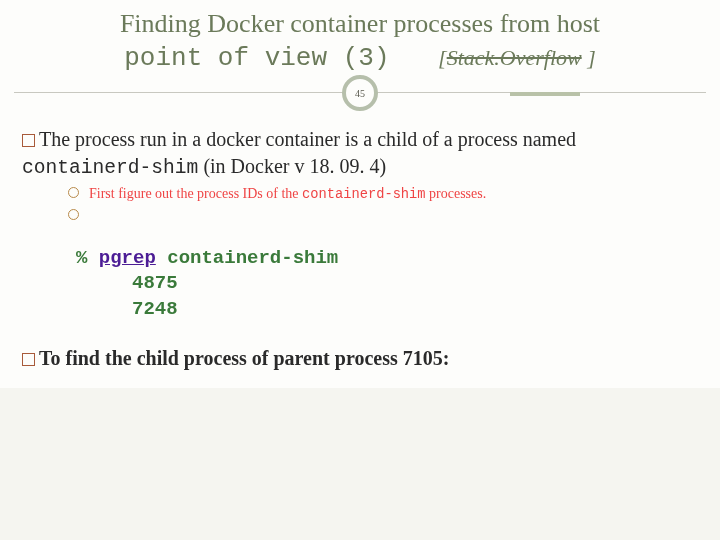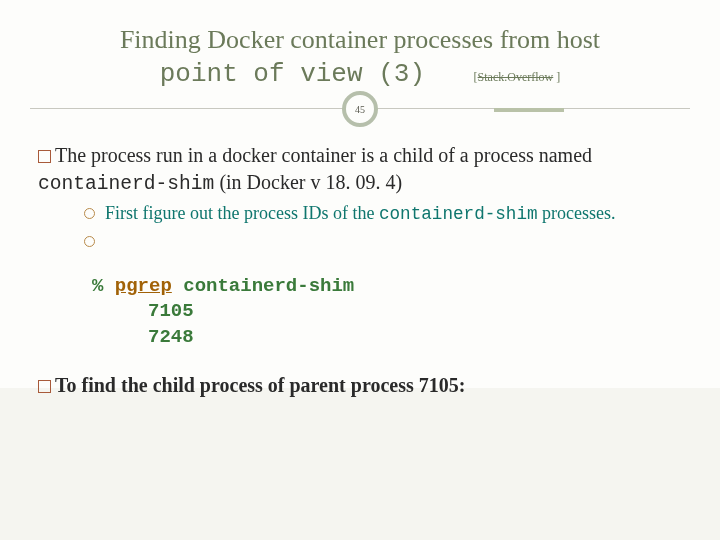--- a/index.html
+++ b/index.html
@@ -10,36 +10,37 @@
     font-family: Georgia, 'Times New Roman', serif;
     color: #333;
     position: relative;
     overflow: hidden;
   }
   .slide {
     width: 720px;
     height: 388px;
     background: #fdfdfb;
     position: relative;
-    padding: 16px;
+    padding: 0;
   }
   .title-area {
     text-align: center;
     padding: 8px 30px 0 30px;
     font-size: 26px;
     color: #6b7a5a;
     line-height: 1.25;
     font-family: Georgia, serif;
   }
   .title-line2 {
     display: inline;
     font-family: Liberation Mono, monospace;
   }
   .citation {
-    font-size: 12px;
+    font-style: italic;
+    font-size: 22px;
     color: #6b7a5a;
     margin-left: 33px;
   }
   .cite-link {
     text-decoration: line-through;
     color: #6b7a5a;
   }
   .badge-row {
     position: relative;
     height: 36px;
@@ -91,22 +92,22 @@
     border: 1.5px solid #a85a3a;
     margin-right: 4px;
     vertical-align: -1px;
   }
   .mono {
     font-family: 'Courier New', monospace;
     font-size: 0.98em;
   }
   .sub-list {
     padding: 4px 0 8px 46px;
-    font-size: 18px;
-    color: #0f766e;
+    font-size: 14px;
+    color: #ef4444;
   }
   .sub-item {
     margin-bottom: 2px;
   }
   .circ {
     display: inline-block;
     width: 11px;
     height: 11px;
     border: 1.5px solid #b88a4a;
     border-radius: 50%;
@@ -114,21 +115,21 @@
     vertical-align: 0px;
   }
   .code-block {
     padding: 10px 0 12px 54px;
     font-family: 'Courier New', monospace;
     font-size: 19px;
     font-weight: bold;
     line-height: 1.35;
   }
   .prompt { color: #3a7a3a; }
-  .cmd-u { color: #a16207; text-decoration: underline; }
+  .cmd-u { color: #4c1d95; text-decoration: underline; }
   .arg-g { color: #3a7a3a; }
   .out-line { padding-left: 56px; color: #3a7a3a; }
   .para2 { margin-top: 10px; font-weight: bold; }
   .code-line2 {
     padding: 4px 0 0 54px;
     font-family: 'Courier New', monospace;
     font-size: 19px;
     font-weight: bold;
     color: #3a7a3a;
   }
@@ -167,21 +168,21 @@
         <span class="circ"></span>
       </div>
     </div>
 
     <div class="code-block">
       <div>
         <span class="prompt">%</span>
         <span class="cmd-u">pgrep</span>
         <span class="arg-g">containerd-shim</span>
       </div>
-      <div class="out-line">7105</div>
+      <div class="out-line">4875</div>
       <div class="out-line">7248</div>
     </div>
 
     <div class="para2">
       <span class="bullet-box"></span><span>To find the child process of parent process 7105:</span>
     </div>
 
 
   </div>
 </div>

